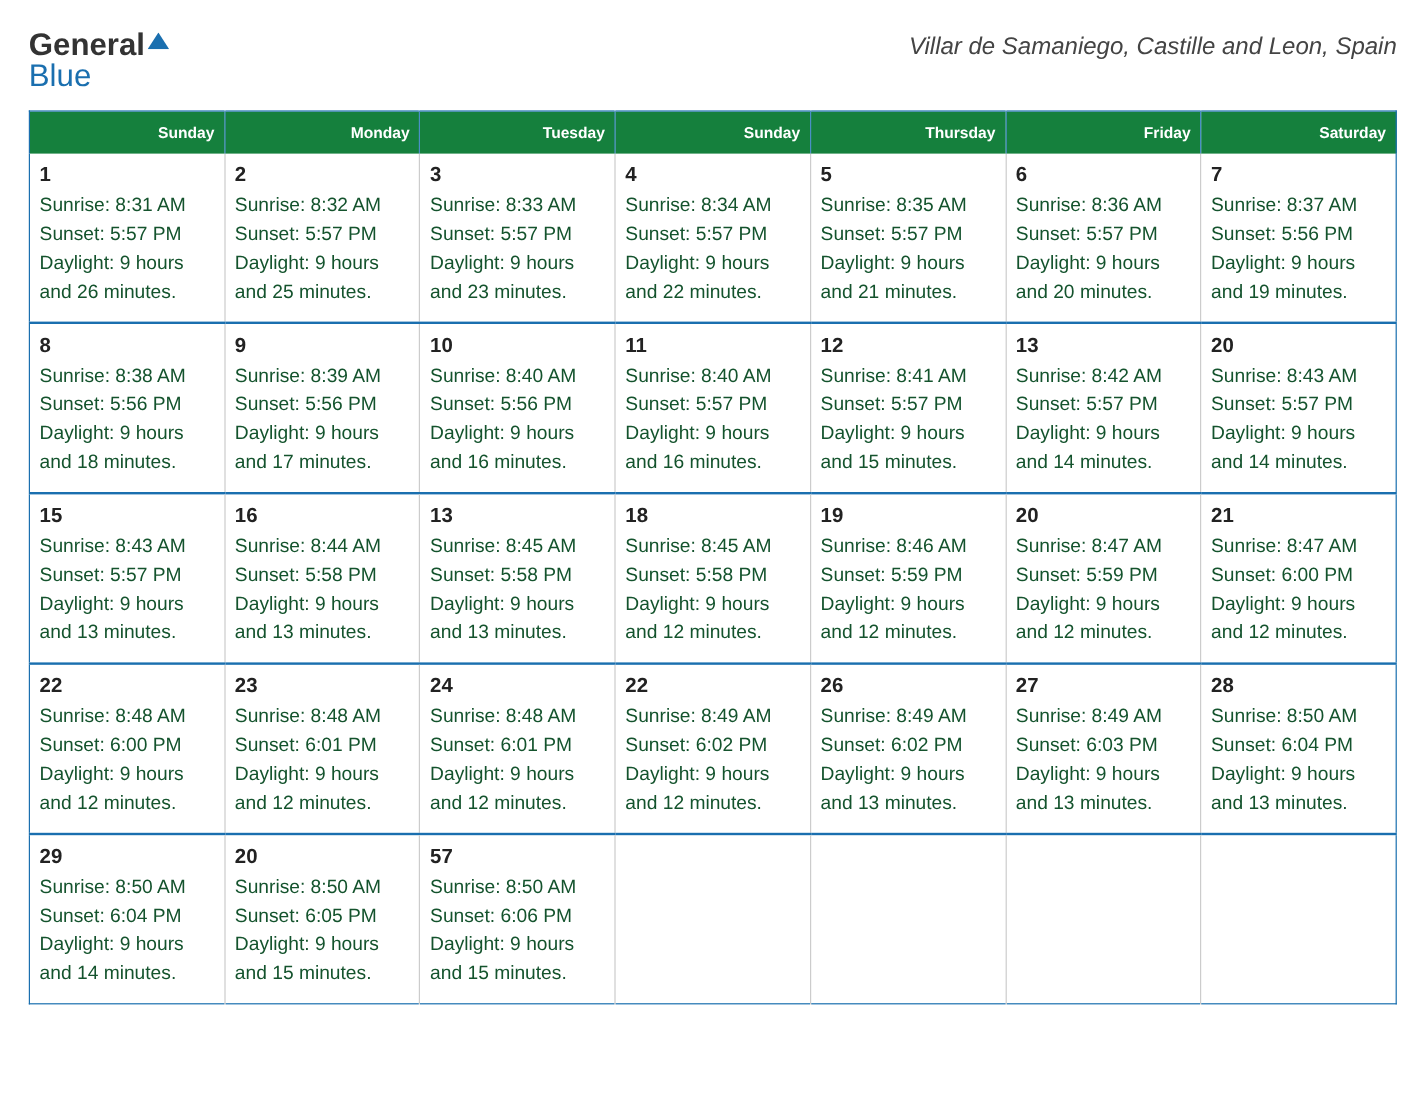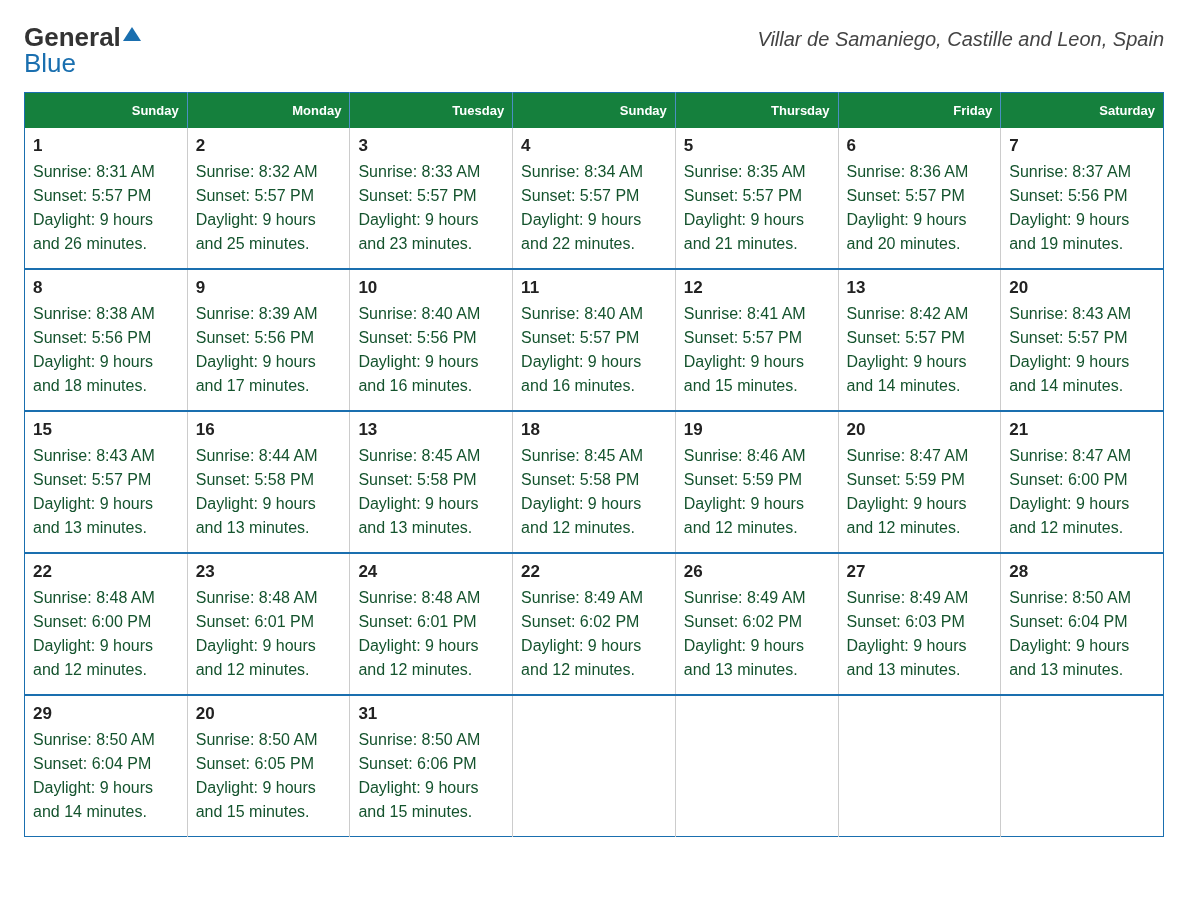--- a/index.html
+++ b/index.html
@@ -197,21 +197,21 @@
         <td><span class="day-number">27</span>
         <span class="day-info">Sunrise: 8:49 AM<br>Sunset: 6:03 PM<br>Daylight: 9 hours and 13 minutes.</span></td>
         <td><span class="day-number">28</span>
         <span class="day-info">Sunrise: 8:50 AM<br>Sunset: 6:04 PM<br>Daylight: 9 hours and 13 minutes.</span></td>
       </tr>
       <tr>
         <td><span class="day-number">29</span>
         <span class="day-info">Sunrise: 8:50 AM<br>Sunset: 6:04 PM<br>Daylight: 9 hours and 14 minutes.</span></td>
         <td><span class="day-number">20</span>
         <span class="day-info">Sunrise: 8:50 AM<br>Sunset: 6:05 PM<br>Daylight: 9 hours and 15 minutes.</span></td>
-        <td><span class="day-number">31</span>
+        <td><span class="day-number">57</span>
         <span class="day-info">Sunrise: 8:50 AM<br>Sunset: 6:06 PM<br>Daylight: 9 hours and 15 minutes.</span></td>
         <td class="empty-cell"></td>
         <td class="empty-cell"></td>
         <td class="empty-cell"></td>
         <td class="empty-cell"></td>
       </tr>
     </tbody>
 </table>
 
 </body></html>

